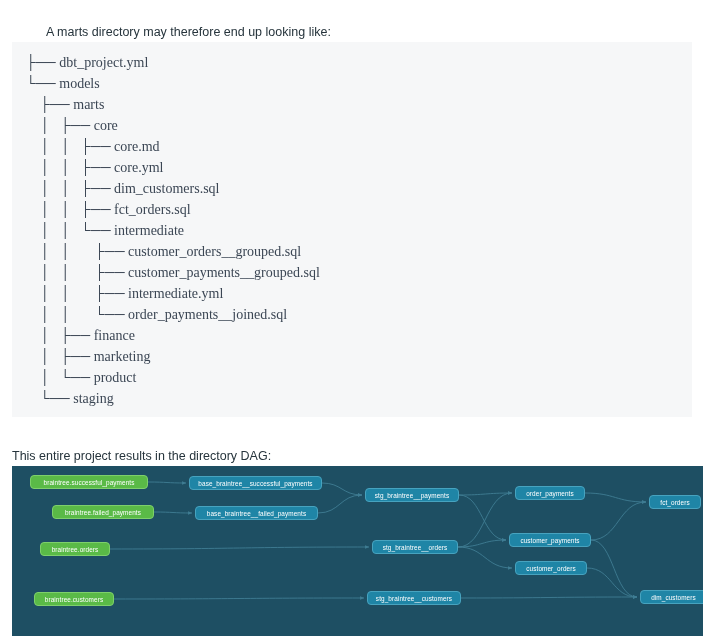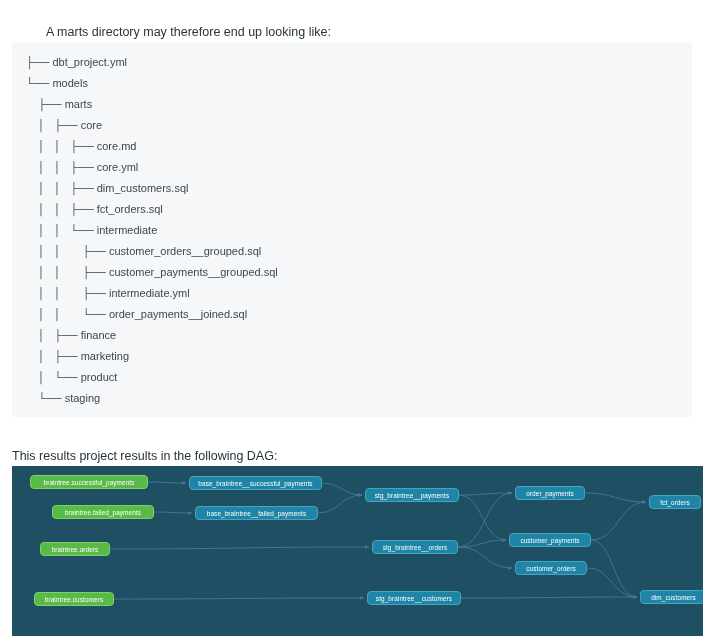--- a/index.html
+++ b/index.html
@@ -42,22 +42,22 @@
     left: 12px;
     width: 680px;
     height: 375px;
     background: #f6f7f8;
     box-sizing: border-box;
     padding: 10px 14px;
     overflow: hidden;
   }
   .code-block pre {
     margin: 0;
-    font-family: Liberation Sans, sans-serif;
-    font-size: 11px;
+    font-family: Liberation Serif, serif;
+    font-size: 14px;
     line-height: 21px;
     color: #3b4654;
     white-space: pre;
   }
   .dag {
     position: absolute;
     top: 466px;
     left: 12px;
     width: 691px;
     height: 170px;
@@ -116,21 +116,21 @@
     │   │       ├── customer_orders__grouped.sql
     │   │       ├── customer_payments__grouped.sql
     │   │       ├── intermediate.yml
     │   │       └── order_payments__joined.sql
     │   ├── finance
     │   ├── marketing
     │   └── product
     └── staging</pre>
   </div>
 
-  <p class="paragraph" id="dag-paragraph">This results project results in the following DAG:</p>
+  <p class="paragraph" id="dag-paragraph">This entire project results in the directory DAG:</p>
 
   <div class="dag" id="dag-canvas">
     <svg id="dag-edges" viewBox="0 0 691 170" preserveAspectRatio="none">
         <defs>
           <marker id="arrow" markerWidth="5" markerHeight="5" refX="4.4" refY="2" orient="auto">
             <path d="M0,0 L4.6,2 L0,4 z" fill="#3f7d93"></path>
           </marker>
         </defs>
         <path d="M136,16 C156,16 154,17 174,17" fill="none" stroke="#3f7d93" stroke-width="0.9" marker-end="url(#arrow)"></path>
         <path d="M142,46 C162,46 160,47 180,47" fill="none" stroke="#3f7d93" stroke-width="0.9" marker-end="url(#arrow)"></path>

